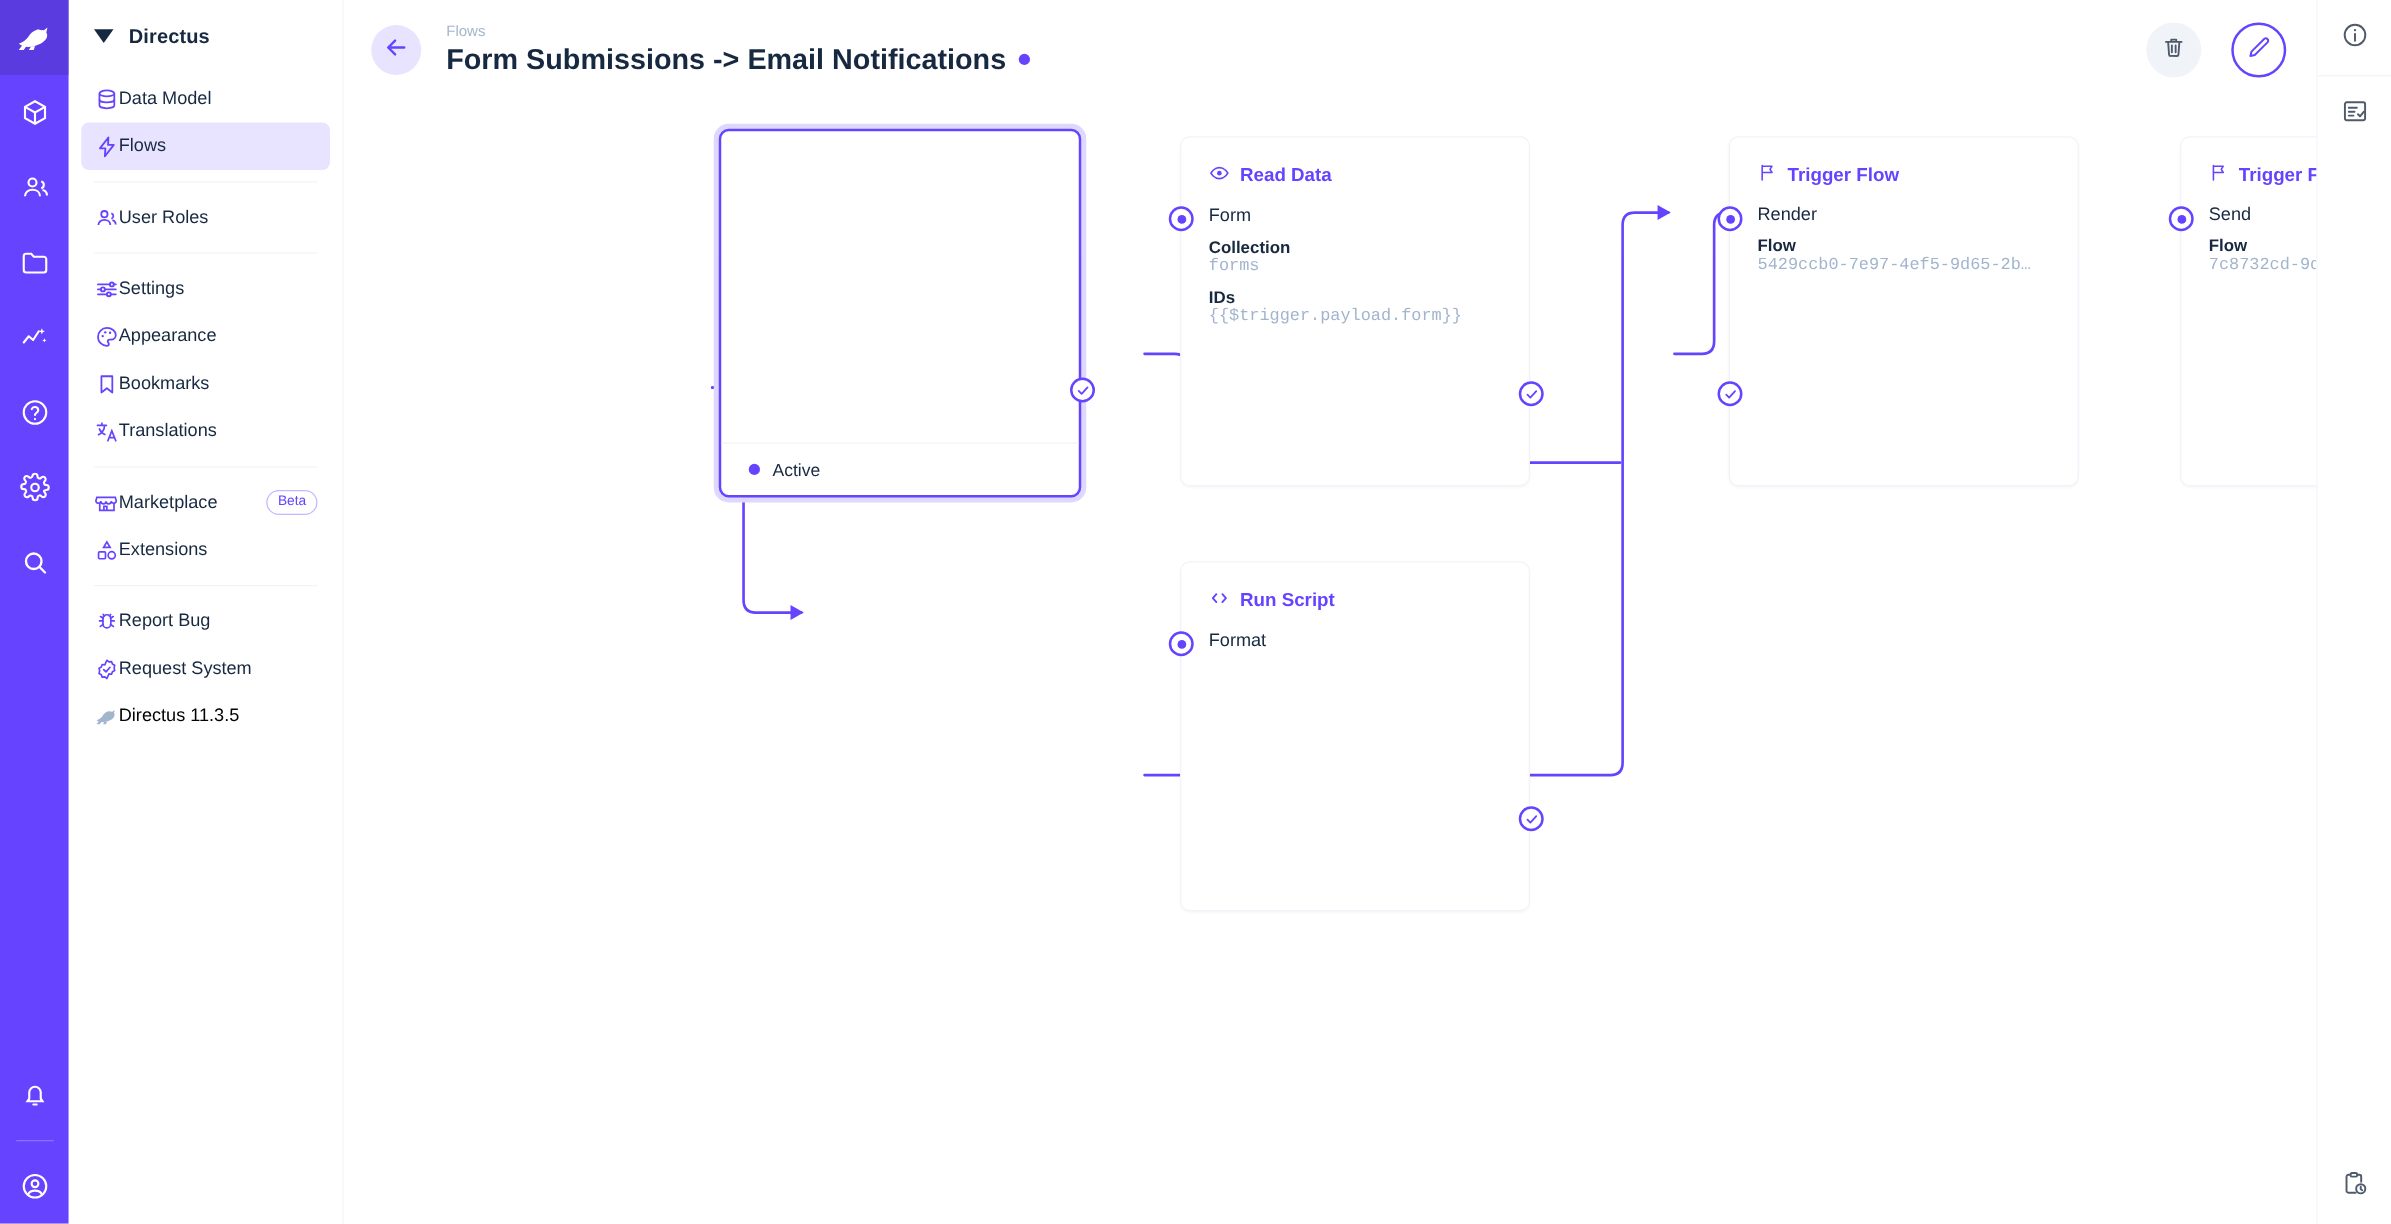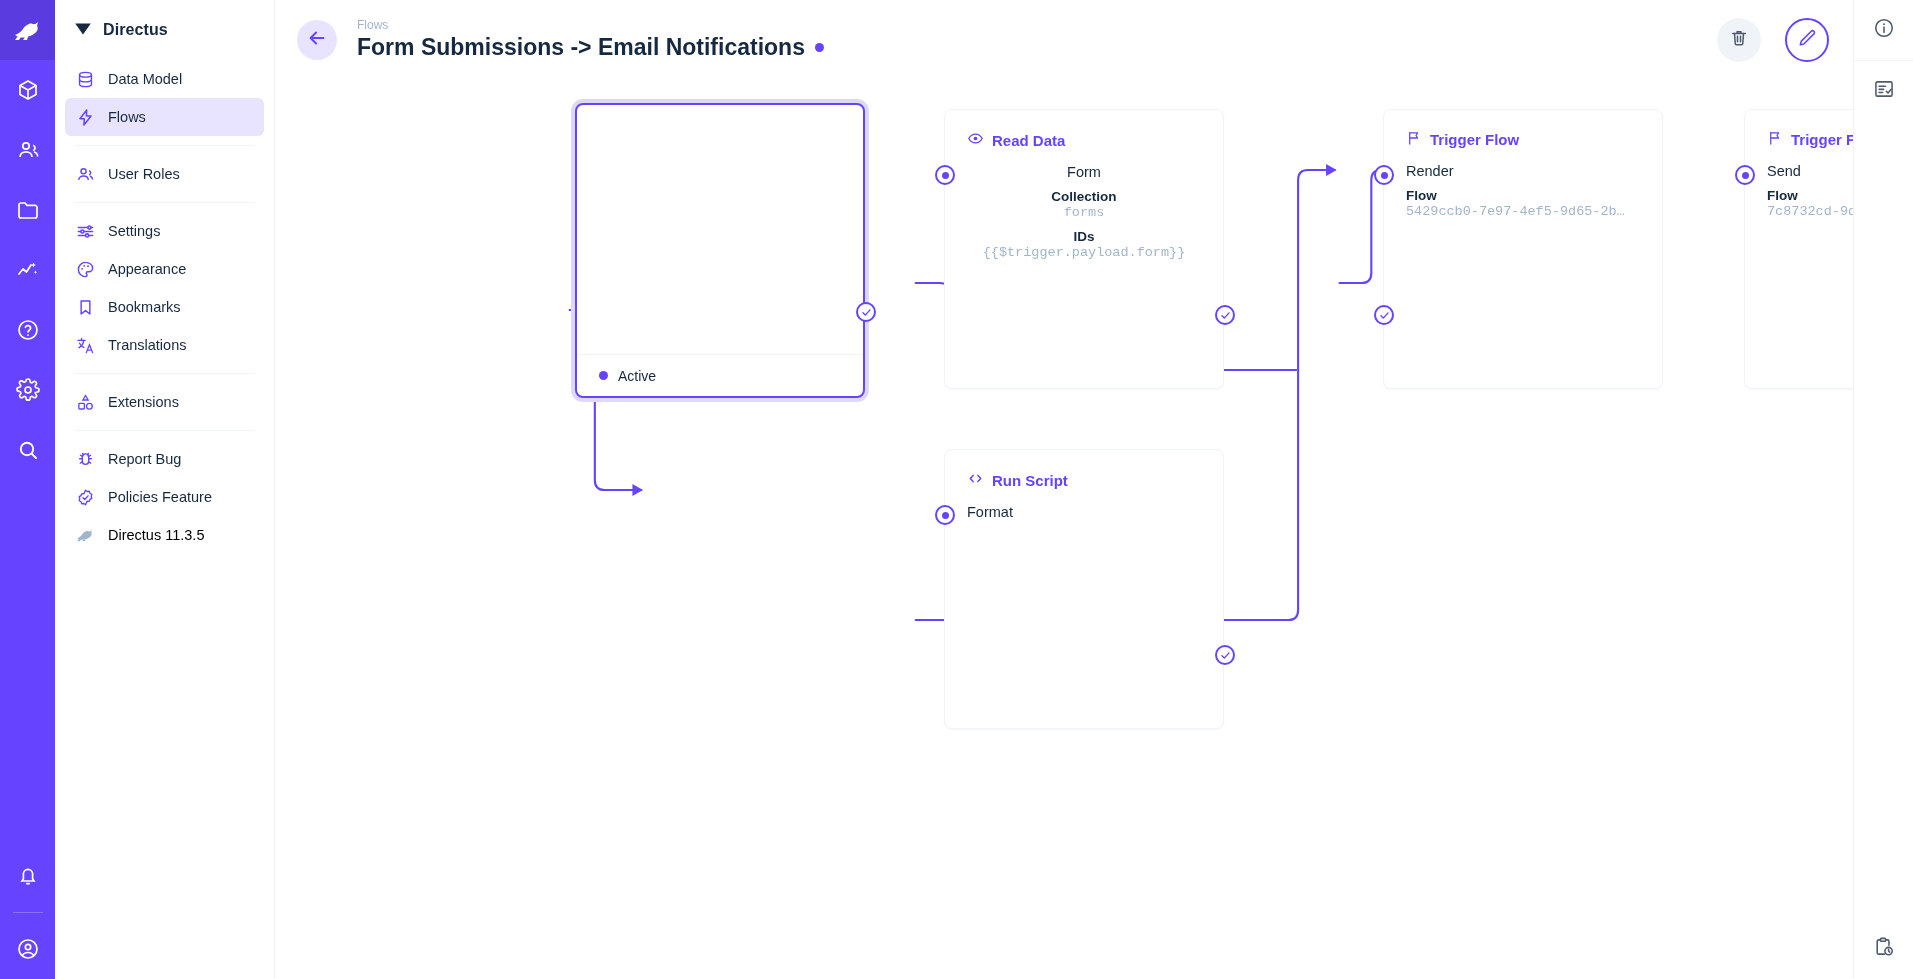--- a/index.html
+++ b/index.html
@@ -52,21 +52,21 @@
     display: flex; align-items: center; justify-content: center; gap: 8px;
     cursor: text;
   }
   .search-ph { font-size: 14px; color: #a2b5cd; }
   .kbd {
     font-size: 11px; color: #a2b5cd; border: 1px solid #e4eaf1;
     border-radius: 4px; padding: 2px 5px; line-height: 1;
   }
   .nav-list { padding: 0 10px; }
   .nav-item {
-    height: 38px; display: flex; align-items: center; gap: 13px;
+    height: 38px; display: flex; align-items: center; gap: 0;
     padding: 0 10px; border-radius: 6px; cursor: pointer;
     font-size: 14.5px; color: #172940; justify-content: center;
   }
   .nav-item.active { background: #e8e4ff; }
   .nav-item .ic { width: 20px; height: 20px; display: flex; align-items: center; justify-content: center; flex: 0 0 20px; }
   .nav-item .lbl { flex: 1 1 auto; white-space: nowrap; }
   .nav-item.dim { color: #000000; cursor: default; }
   .nav-sep { height: 1px; background: #f0f4f9; margin: 9px 10px; }
   .badge {
     font-size: 11px; color: #6644ff; border: 1px solid #c4b8ff;
@@ -313,20 +313,31 @@
           <svg width="19" height="19" viewBox="0 0 24 24" fill="none" stroke="#6644ff" stroke-width="1.7" stroke-linecap="round">
               <path d="M2.5 5.5h9M7 3.2v2.3M9.6 5.5c0 4-2.6 7.6-6 9.4M4.4 9c1 2.5 3.2 4.6 5.6 5.6"></path>
               <path d="M13 21l4-10 4 10M14.4 17.8h5.2"></path>
             </svg>
         </span>
         <span class="lbl">Translations</span>
       </div>
 
       <div class="nav-sep"></div>
 
+      <div class="nav-item">
+        <span class="ic">
+          <svg width="19" height="19" viewBox="0 0 24 24" fill="none" stroke="#6644ff" stroke-width="1.7">
+              <path d="M3.5 6.2h17l1 3.4a2.6 2.6 0 0 1-5.1.6 2.6 2.6 0 0 1-5.2 0 2.6 2.6 0 0 1-5.2 0 2.6 2.6 0 0 1-5.1-.6l1-3.4z"></path>
+              <path d="M4.8 11.8v7.5h14.4v-7.5"></path>
+              <path d="M9 19.3v-4.1h3v4.1"></path>
+            </svg>
+        </span>
+        <span class="lbl">Marketplace</span>
+        <span class="badge">Beta</span>
+      </div>
 
       <div class="nav-item">
         <span class="ic">
           <svg width="19" height="19" viewBox="0 0 24 24" fill="none" stroke="#6644ff" stroke-width="1.7">
               <path d="M12 3.2l3.3 5.6H8.7L12 3.2z"></path>
               <rect x="3.6" y="13.2" width="7" height="7" rx="1"></rect>
               <circle cx="16.9" cy="16.7" r="3.6"></circle>
             </svg>
         </span>
         <span class="lbl">Extensions</span>
@@ -345,21 +356,21 @@
         <span class="lbl">Report Bug</span>
       </div>
 
       <div class="nav-item">
         <span class="ic">
           <svg width="19" height="19" viewBox="0 0 24 24" fill="none" stroke="#6644ff" stroke-width="1.7" stroke-linejoin="round">
               <path d="M12 2.8l2.1 1.6 2.6-.3.9 2.5 2.3 1.3-.6 2.6.6 2.6-2.3 1.3-.9 2.5-2.6-.3L12 21.2l-2.1-1.6-2.6.3-.9-2.5-2.3-1.3.6-2.6-.6-2.6 2.3-1.3.9-2.5 2.6.3L12 2.8z"></path>
               <path d="M8.8 12.2l2.3 2.3 4.1-4.6" stroke-linecap="round"></path>
             </svg>
         </span>
-        <span class="lbl">Policies Feature</span>
+        <span class="lbl">Request System</span>
       </div>
 
       <div class="nav-item dim">
         <span class="ic">
           <svg width="19" height="16" viewBox="0 0 30 24">
               <path fill="#a2b5cd" d="M2 17c3-1 6-3 8-6 1-2 3-4 6-5 2-1 4 0 5 1l4-3-1 4c1 1 1 3 0 5-2 3-6 5-10 6-4 1-8 1-12-2zm19-11c.7 0 1.2.5 1.2 1.2S21.7 8.4 21 8.4s-1.2-.5-1.2-1.2S20.3 6 21 6z"></path>
               <path fill="#a2b5cd" d="M5 18l-3 4h4l2-3zM12 19l-2 3h4l1-3z"></path>
             </svg>
         </span>
         <span class="lbl">Directus 11.3.5</span>
@@ -432,21 +443,21 @@
           <span class="status-dot"></span>
           <span>Active</span>
         </div>
         <div class="handle" style="left:279px; top:197px;">
           <svg class="chk" width="13" height="13" viewBox="0 0 24 24" fill="none" stroke="#6644ff" stroke-width="2.6" stroke-linecap="round" stroke-linejoin="round">
               <path d="M5.5 12.5l4.3 4.3 8.7-9.6"></path>
             </svg>
         </div>
       </div>
 
-      <div class="node" style="left:669px; top:29px; width:280px; height:280px;text-align:center;">
+      <div class="node" style="left:669px; top:29px; width:280px; height:280px;">
         <div class="node-body">
           <div class="node-head">
             <span>
               <svg width="17" height="17" viewBox="0 0 24 24" fill="none" stroke="#6644ff" stroke-width="1.9">
                   <path d="M2.5 12S6 5.8 12 5.8 21.5 12 21.5 12 18 18.2 12 18.2 2.5 12 2.5 12z"></path>
                   <circle cx="12" cy="12" r="2.6" fill="#6644ff" stroke="none"></circle>
                 </svg>
             </span>
             <span>Read Data</span>
           </div>

